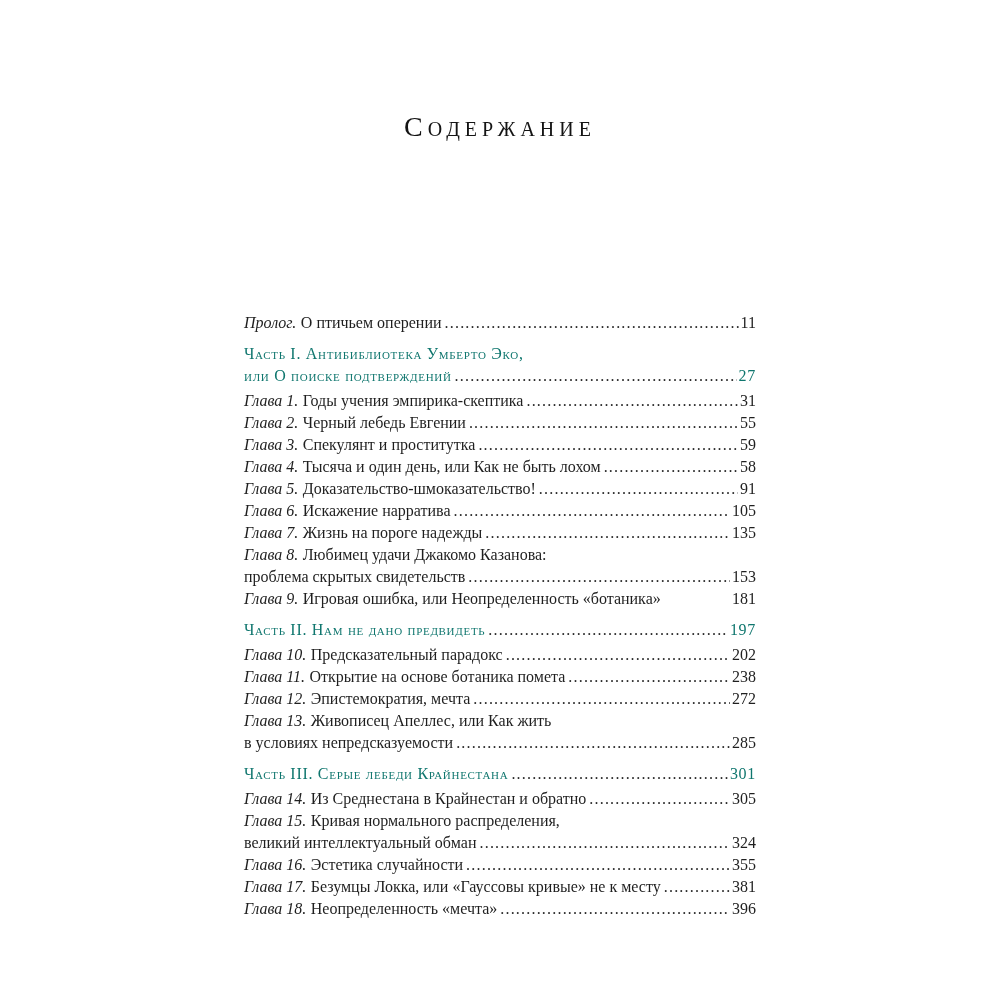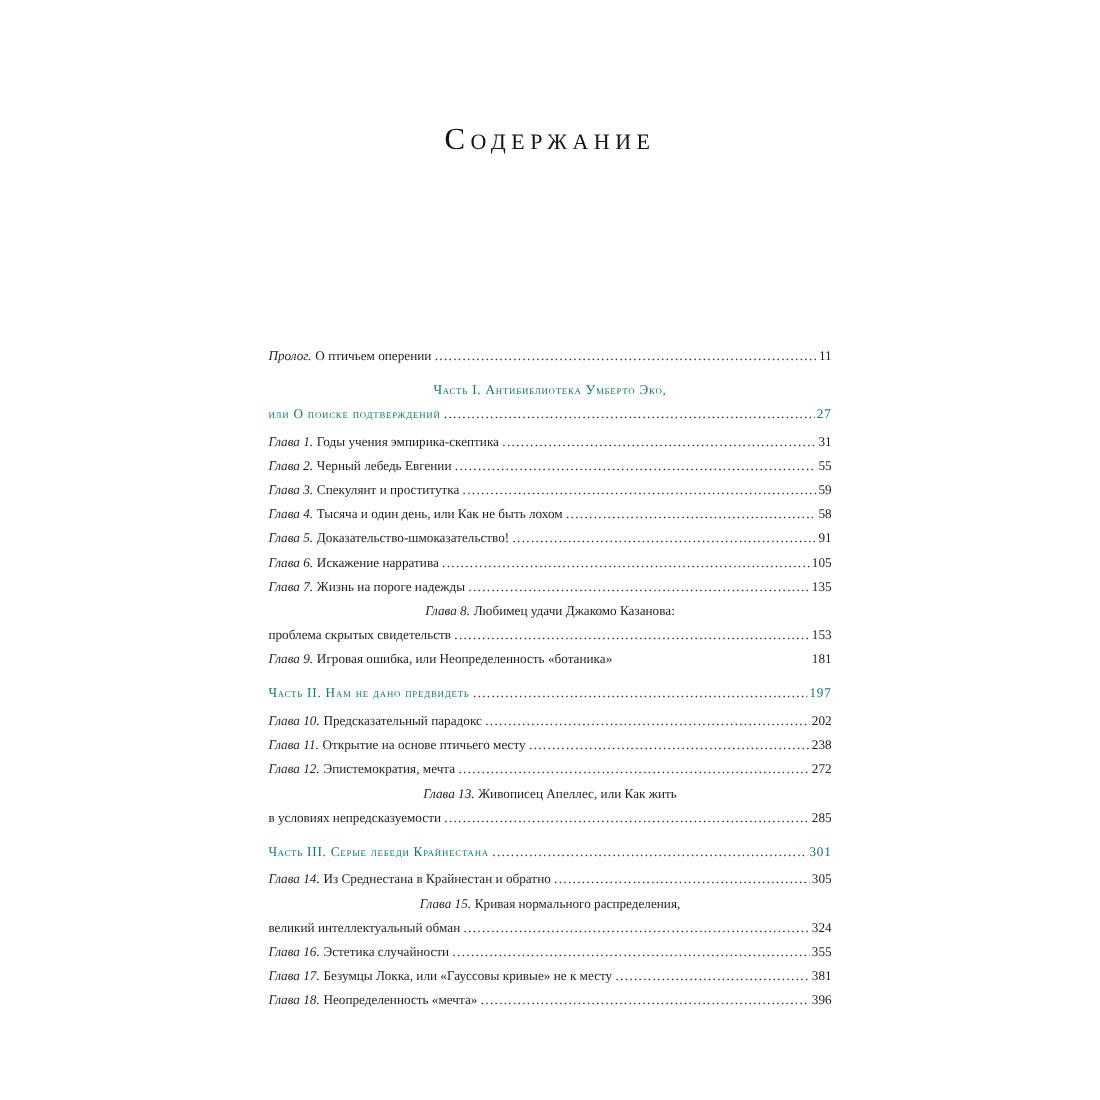--- a/index.html
+++ b/index.html
@@ -23,24 +23,23 @@
     letter-spacing: 5px;
     color: #141414;
   }
   .toc {
     width: 512px;
     margin: 171px auto 0 auto;
   }
   .toc-row {
     display: flex;
     align-items: baseline;
-    font-size: 12px;
+    font-size: 16px;
     line-height: 22px;
     color: #1f1f1f;
-    justify-content: center;
   }
   .lead { font-style: italic; margin-right: 0.28em; white-space: pre; }
   .txt  { white-space: pre; }
   .leader {
     flex: 1 1 auto;
     min-width: 10px;
     overflow: hidden;
     white-space: nowrap;
     margin: 0 2px 0 3px;
     color: #2b2b2b;
@@ -150,21 +149,21 @@
         </div>
         <div class="chapters">
           <div class="toc-row">
             <span class="lead">Глава 10.</span>
             <span class="txt">Предсказательный парадокс</span>
             <span class="leader"></span>
             <span class="pagenum">202</span>
           </div>
           <div class="toc-row">
             <span class="lead">Глава 11.</span>
-            <span class="txt">Открытие на основе птичьего месту</span>
+            <span class="txt">Открытие на основе ботаника помета</span>
             <span class="leader"></span>
             <span class="pagenum">238</span>
           </div>
           <div class="toc-row">
             <span class="lead">Глава 12.</span>
             <span class="txt">Эпистемократия, мечта</span>
             <span class="leader"></span>
             <span class="pagenum">272</span>
           </div>
           <div class="toc-row">

